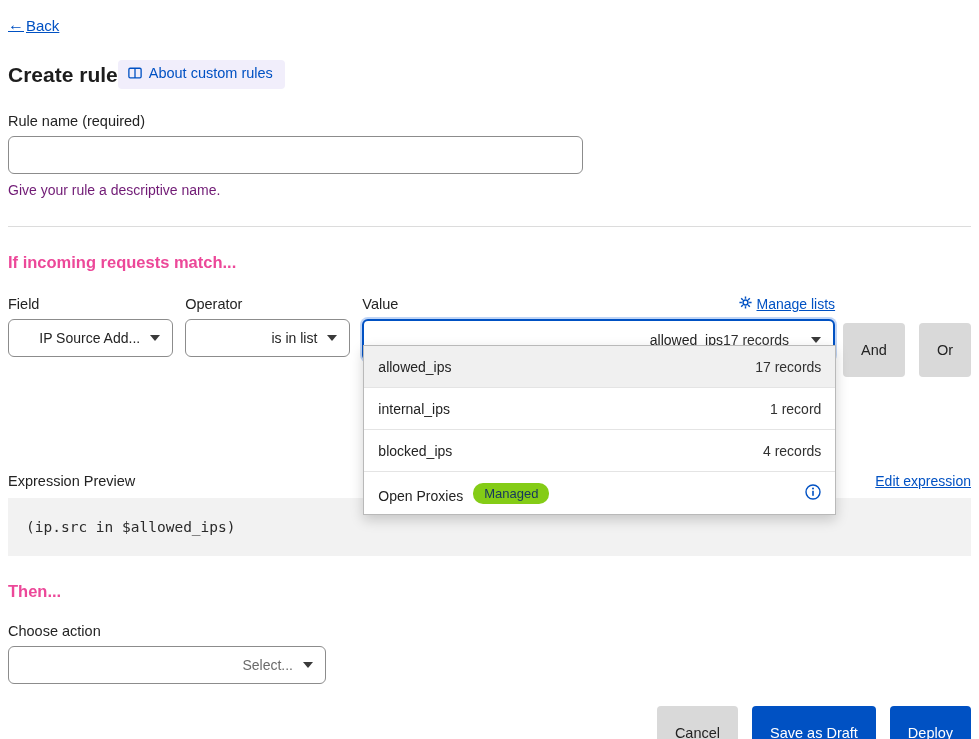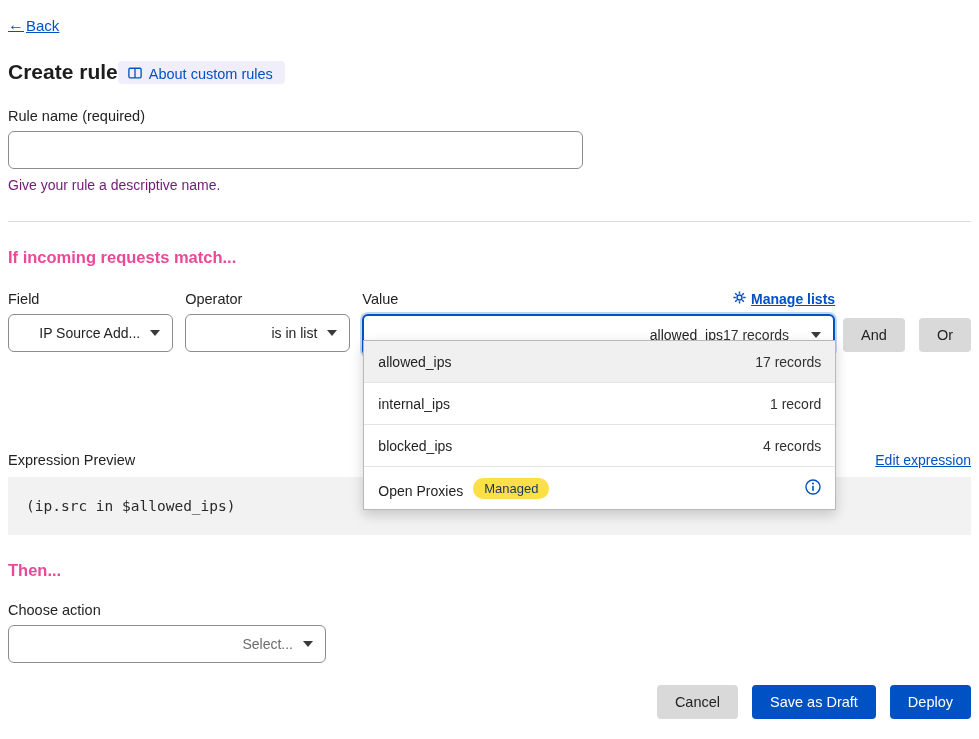--- a/index.html
+++ b/index.html
@@ -11,68 +11,68 @@
 
   
   .back-row { margin-bottom: 26px; }
   .back-link { font-size: 15px; display: inline-flex; align-items: center; gap: 2px; }
   .back-arrow { text-decoration: none; display: inline-block; font-size: 16px; }
 
   
   .title-row { display: flex; align-items: center; margin-bottom: 24px; }
   .page-title { font-size: 21px; font-weight: bold; color: #1d1d1d; }
   .about-badge { display: inline-flex; align-items: center; gap: 7px; background: #f1eefb;
-    color: #0051c3; font-size: 14.5px; padding: 5px 12px 2px 10px; border-radius: 4px; cursor: pointer; }
+    color: #0051c3; font-size: 14.5px; padding: 5px 12px 8px 10px; border-radius: 4px; cursor: pointer; }
   .about-badge svg { display: block; }
 
   
   .field-label { font-size: 14.5px; color: #232323; margin-bottom: 7px; }
   .rule-name-input { width: 575px; height: 38px; border: 1px solid #8c8c8c; border-radius: 6px;
     font-family: "Liberation Sans", sans-serif; font-size: 14px; padding: 0 12px; outline: none; }
   .help-text { font-size: 14px; color: #701a75; margin-top: 8px; }
 
   .divider { border: none; border-top: 1px solid #dcdcdc; margin: 28px 0 26px 0; }
 
   .section-title { font-size: 16.5px; font-weight: bold; color: #ec4899; margin-bottom: 24px; }
 
   
   .match-row { display: flex; align-items: flex-start; }
   .col { display: flex; flex-direction: column; }
   .col-field { width: 167px; margin-right: 12px; }
   .col-operator { width: 167px; margin-right: 12px; }
   .col-value { width: 478px; margin-right: 8px; position: relative; }
   .value-head { display: flex; justify-content: space-between; align-items: center; margin-bottom: 7px; }
   .value-head .field-label { margin-bottom: 0; }
-  .manage-lists { display: inline-flex; align-items: center; gap: 5px; font-size: 14px; font-weight: bold; }
+  .manage-lists { display: inline-flex; align-items: center; gap: 5px; font-size: 14px; }
 
   .select-box { height: 38px; border: 1px solid #8c8c8c; border-radius: 6px; background: #fff;
     display: flex; align-items: center; justify-content: flex-end; padding: 0 12px;
     font-size: 14px; color: #232323; cursor: pointer; }
   .select-box .chev { margin-left: 10px; flex: none; }
 
   .value-select { height: 42px; border: 2px solid #0051c3; border-radius: 6px;
     box-shadow: 0 0 0 2px rgba(5, 89, 220, 0.25); }
   .value-right { display: flex; align-items: center; gap: 12px; color: #313131; }
 
   .andor { display: flex; gap: 14px; margin-top: 27px; }
   .btn { font-family: "Liberation Sans", sans-serif; font-size: 14.5px; border: none;
-    border-radius: 4px; height: 34px; padding: 0 18px; cursor: pointer; }
+    border-radius: 4px; height: 54px; padding: 0 18px; cursor: pointer; }
   .btn-gray { background: #d9d9d9; color: #232323; }
   .btn-blue { background: #0051c3; color: #ffffff; }
 
   
   .dropdown-panel { position: absolute; top: 49px; left: 1px; width: 473px; background: #ffffff;
     border: 1px solid #b9b9b9; box-shadow: 0 5px 12px rgba(0,0,0,0.18); z-index: 20; }
   .dropdown-item { height: 42px; display: flex; align-items: center; justify-content: space-between;
     padding: 0 14px; border-bottom: 1px solid #e4e4e4; cursor: pointer; font-size: 14px; color: #232323; }
   .dropdown-item:last-child { border-bottom: none; }
   .dropdown-item.selected { background: #f0f0f0; }
   .dropdown-item .meta { color: #313131; }
   .item-left { display: flex; align-items: flex-end; gap: 10px; }
-  .managed-badge { background: #fde047; color: #16365f; font-size: 13px; padding: 3px 11px;
+  .managed-badge { background: #84cc16; color: #16365f; font-size: 13px; padding: 3px 11px;
     border-radius: 10px; }
 
   
   .expr-section { margin-top: 96px; }
   .expr-head { display: flex; justify-content: space-between; align-items: center; margin-bottom: 9px; }
   .expr-label { font-size: 14.5px; color: #232323; }
   .expr-block { background: #f2f2f2; height: 58px; display: flex; align-items: center; padding: 0 18px; }
   .expr-code { font-family: "DejaVu Sans Mono", monospace; font-size: 14.5px; color: #2b2b2b; }
 
   

